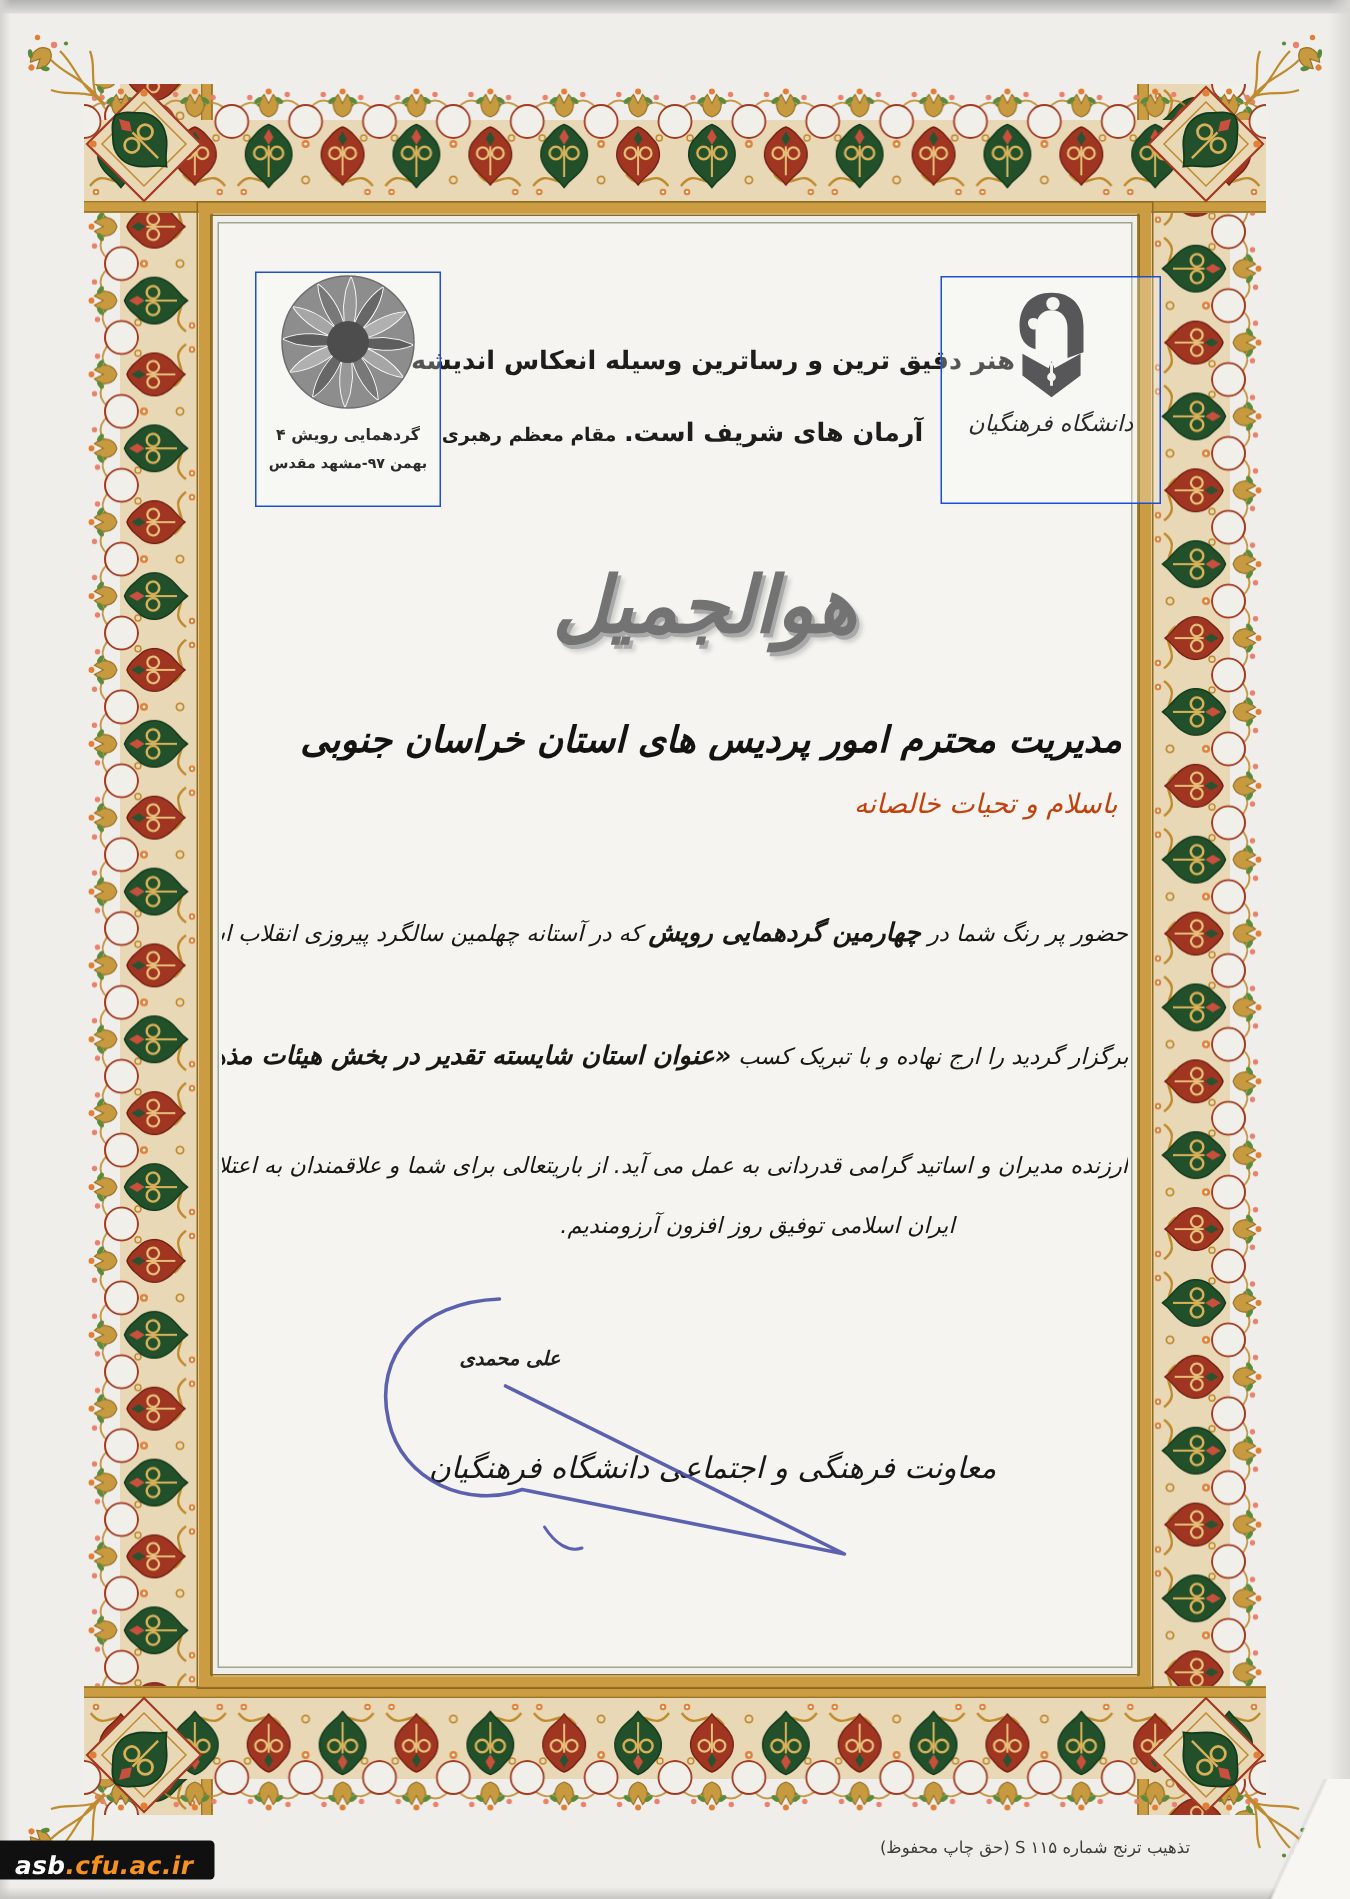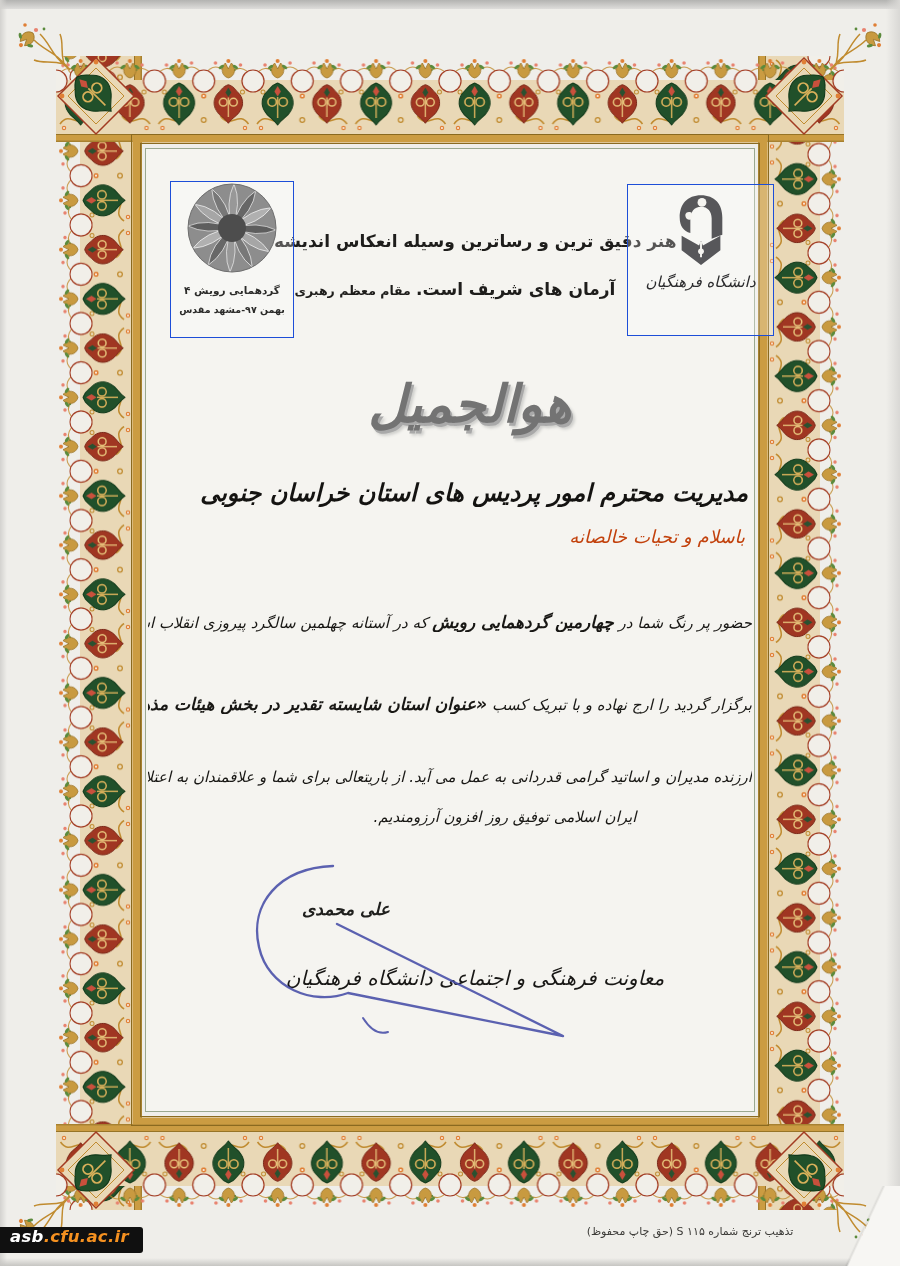--- a/index.html
+++ b/index.html
@@ -39,26 +39,26 @@
   .recipient{top:448px;right:152px;max-width:600px;text-align:right;font-size:24px;font-weight:bold;color:#141311;z-index:3;margin-top:31px;}
   .salutation{top:526px;right:155px;max-width:480px;text-align:right;font-size:18px;color:#c2410c;z-index:3;}
 
   .bodyline{left:148px;width:604px;text-align:center;font-size:15px;color:#181714;z-index:3;}
   .bodyline b{font-size:17px;}
   .bl-1{top:612px;}
   .bl-2{top:694px;}
   .bl-3{top:768px;}
   .bl-4{top:808px;padding-left:110px;width:494px;}
 
-  .sig-name{top:899px;left:290px;width:100px;font-size:17px;font-weight:bold;color:#20201e;z-index:3;}
+  .sig-name{top:899px;left:290px;width:100px;text-align:center;font-size:13px;font-weight:bold;color:#20201e;z-index:3;}
   .sig-title{top:966px;left:225px;width:500px;text-align:center;font-size:20px;color:#181715;z-index:3;}
   .sig-stroke{left:235px;top:852px;z-index:4;}
 
   .watermark{left:0;top:1227px;height:26px;background:#101010;color:#ffffff;z-index:7;
-             display:flex;align-items:flex-start;padding:0 14px 0 10px;border-radius:0 3px 3px 0;
+             display:flex;align-items:flex-end;padding:0 14px 0 10px;border-radius:0 3px 3px 0;
              font-size:16.5px;font-weight:bold;font-style:italic;letter-spacing:.3px;}
   .watermark .wm-suffix{color:#f59120;}
   .footer-note{top:1225px;left:520px;width:340px;text-align:center;font-size:11px;color:#3c3b38;z-index:3;}
 </style>
 </head>
 <body>
 
 <div class="page">
 
   <svg class="border-art" width="900" height="1266" viewBox="0 0 900 1266" aria-hidden="true">

